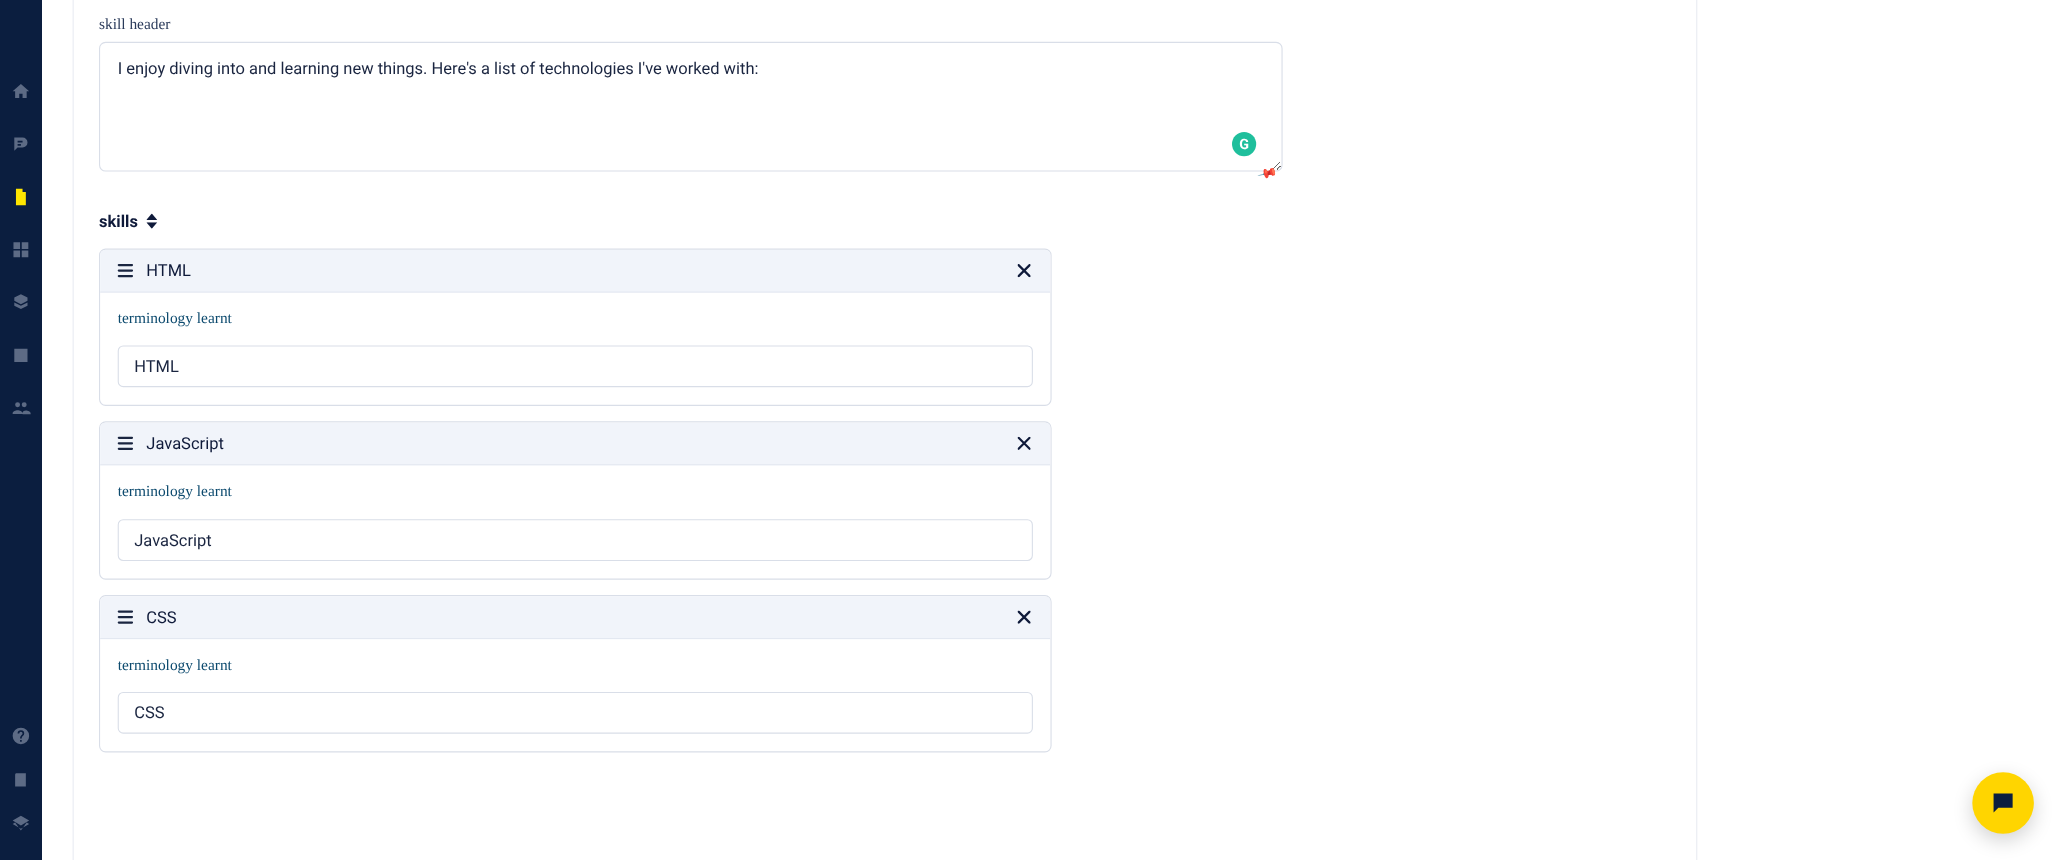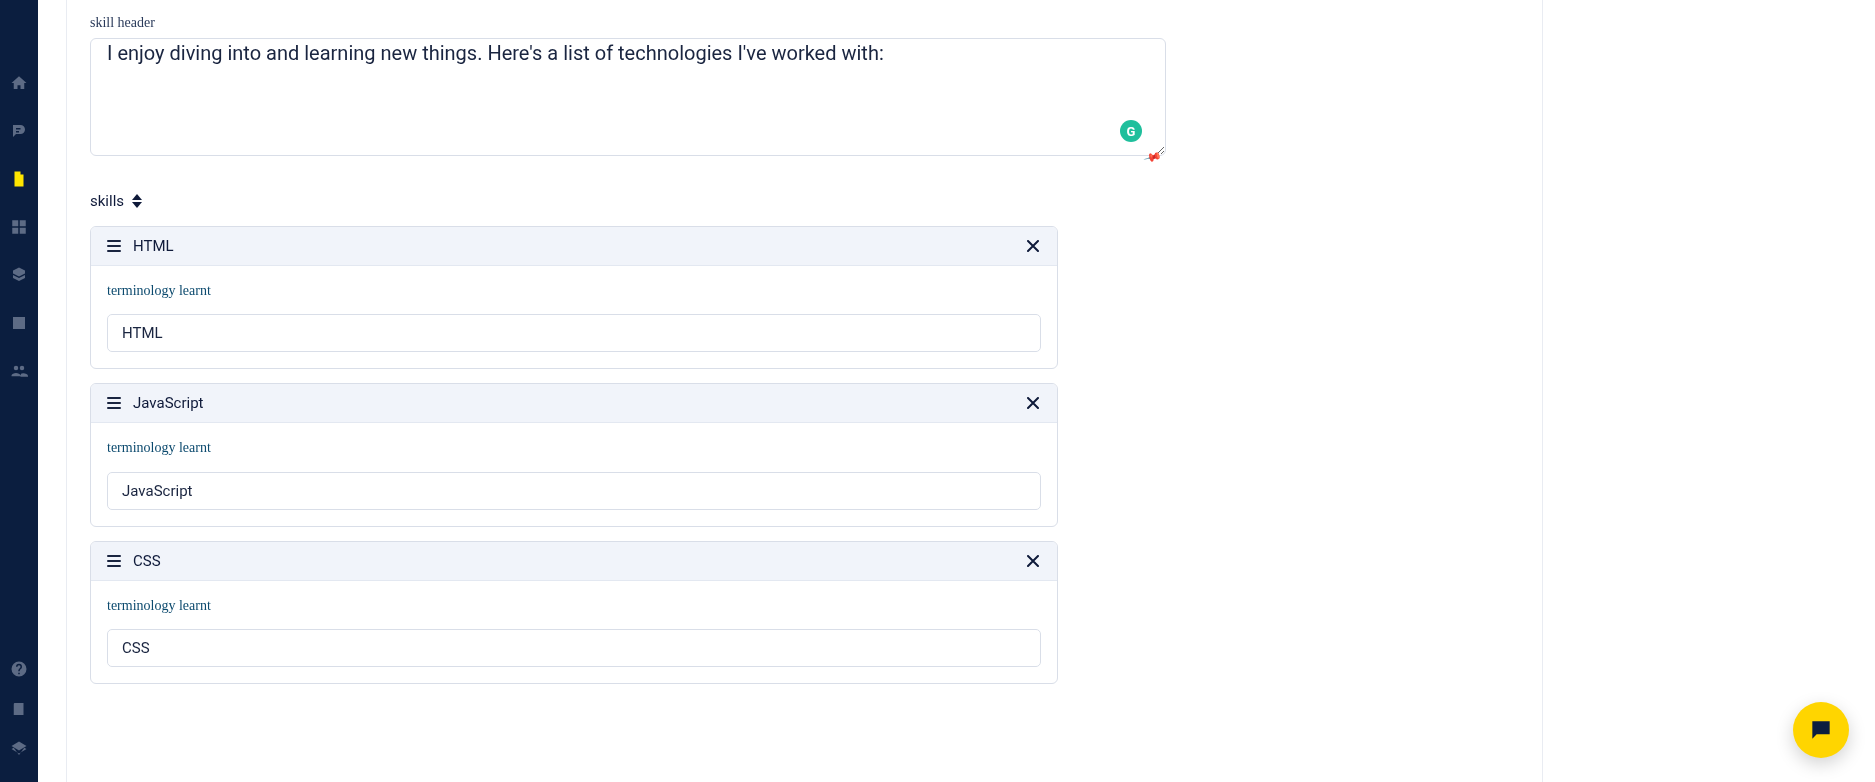--- a/index.html
+++ b/index.html
@@ -76,22 +76,22 @@
     line-height:1.3;
     font-family:Liberation Serif, serif;
   }
 
   .textarea-wrap{position:relative;}
   textarea.big-text{
     width:100%;
     height:118px;
     border:1px solid #d9dee8;
     border-radius:6px;
-    padding:2px 16px;
-    font-size:20px;
+    padding:14px 16px;
+    font-size:15px;
     font-family:inherit;
     color:#1a2540;
     resize:both;
     outline:none;
   }
 
   .grammarly-badge{
     position:absolute;
     right:24px;
     bottom:18px;
@@ -117,34 +117,34 @@
   
   .section-row{
     display:flex;
     align-items:center;
     gap:8px;
     margin-top:32px;
     margin-bottom:16px;
   }
   .section-title{
     font-size:15px;
-    font-weight:400;
+    font-weight:700;
     color:#0f1a3a;
   }
   .sort-toggle{
     display:flex;flex-direction:column;
     line-height:0;
     cursor:pointer;
     color:#0f1a3a;
   }
   .sort-toggle svg{width:10px;height:6px;fill:currentColor;}
   .sort-toggle .dn{margin-top:2px;}
 
   
-  .skill-list{width:968px;}
+  .skill-list{width:866px;}
 
   .skill-card{
     border:1px solid #d9dee8;
     border-radius:6px;
     background:#fff;
     margin-bottom:14px;
     overflow:hidden;
   }
   .skill-head{
     display:flex;

